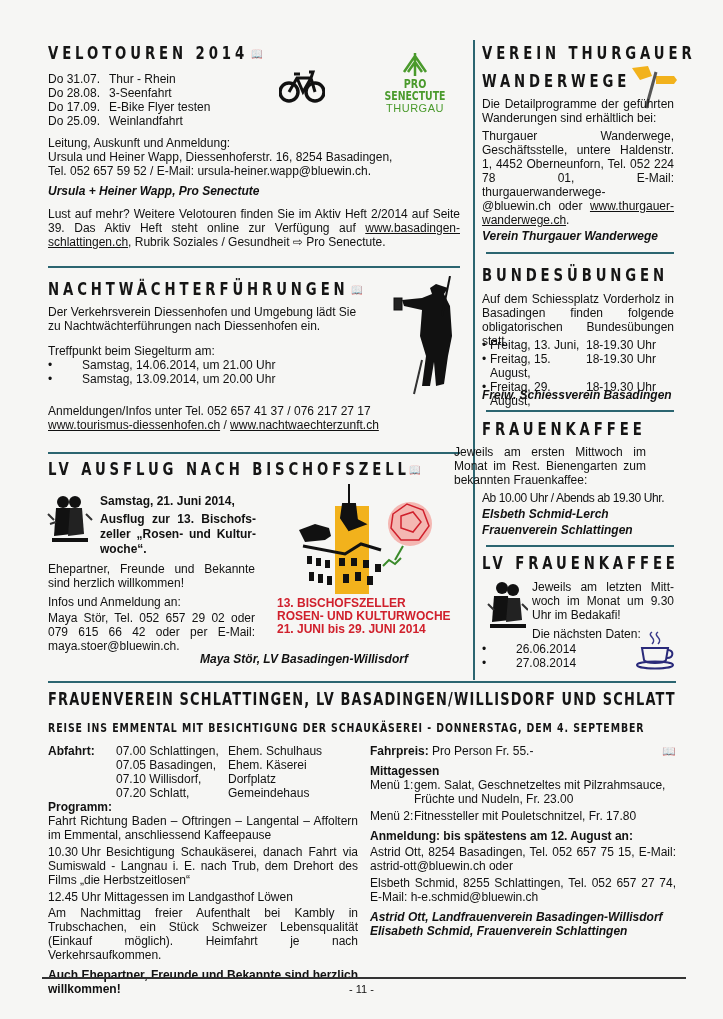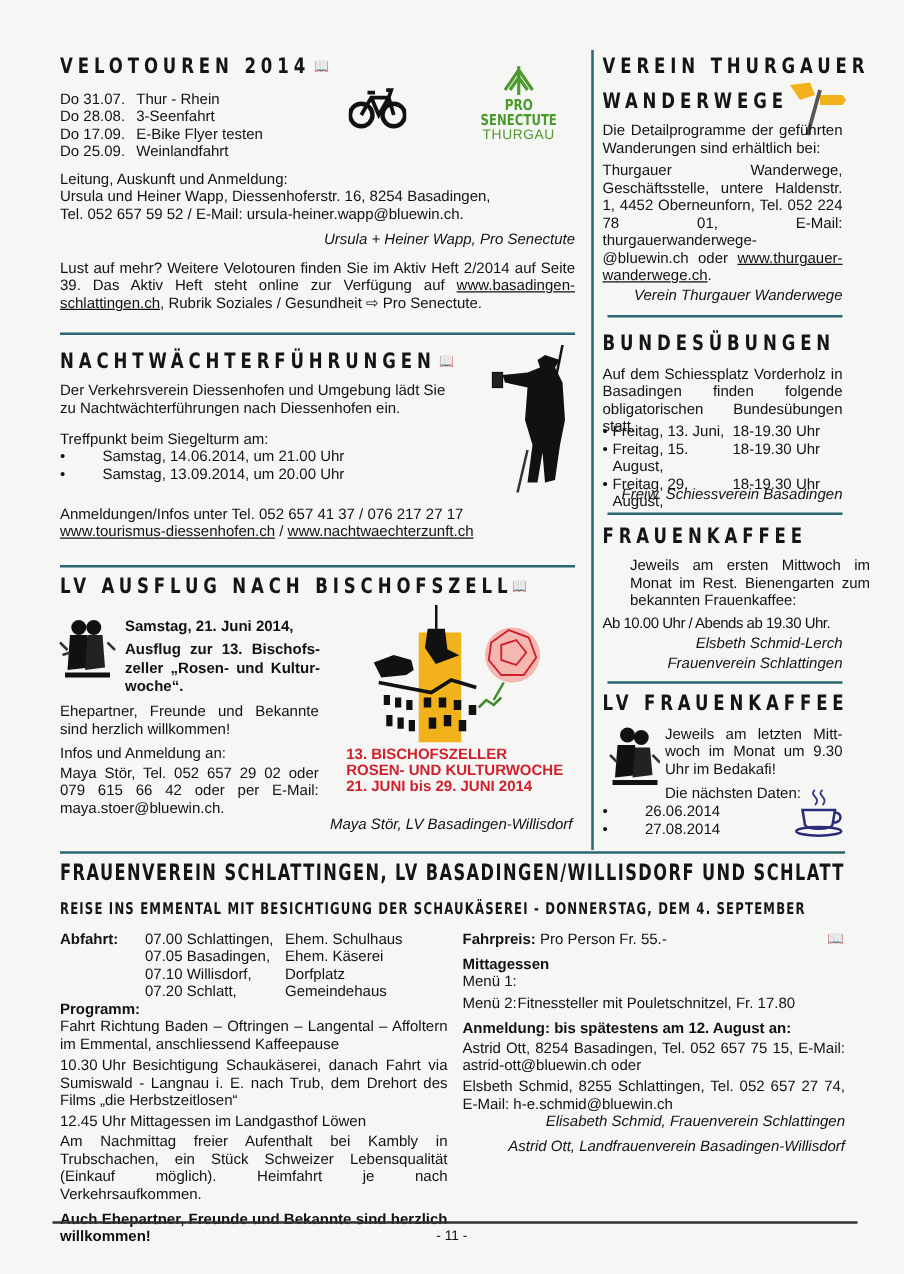--- a/index.html
+++ b/index.html
@@ -5,21 +5,21 @@
   * { box-sizing: border-box; margin: 0; padding: 0; }
   html, body { width: 723px; height: 1019px; background: #f6f6f4; overflow: hidden; }
   body { font-family: "Liberation Sans", sans-serif; color: #111; font-size: 12px; line-height: 14px; position: relative; }
   .page { position: absolute; left: 0; top: 0; width: 575px; height: 1019px; }
   .h { font-family: "DejaVu Sans", sans-serif; font-weight: bold; letter-spacing: 5px; font-size: 17px; color: #151515; transform: scaleX(0.78); transform-origin: left center; white-space: nowrap; }
   .h .book { display: inline-block; letter-spacing: 0; font-size: 12px; vertical-align: middle; margin-left: 4px; }
   .abs { position: absolute; }
   .sep { position: absolute; height: 1.5px; background: #2b6570; }
   .vsep { position: absolute; width: 1.5px; background: #2b6570; }
   .just { text-align: justify; }
-  .right { text-align: right; }
+  .right { text-align: left; font-weight: bold; }
   .ital { font-style: italic; }
   .b { font-weight: bold; }
   a, .link { color: #111; text-decoration: underline; }
   .row { display: flex; }
   .bul { display: flex; }
   .bul .dot { width: 18px; }
 </style>
 </head>
 <body>
 
@@ -184,21 +184,21 @@
     <div class="row">
         <span style="width:8px">•</span>
         <span style="width:96px">Freitag, 29. August,</span>
         <span>18-19.30 Uhr</span>
       </div>
   </div>
   <div class="abs right ital" style="left:482px; top:388px; width:192px;">Freiw. Schiessverein Basadingen</div>
   <div class="sep" style="left:486px; top:410px; width:188px;"></div>
 
   <div class="abs h" style="left:482px; top:422px;">FRAUENKAFFEE</div>
-  <div class="abs just" style="left:504px; top:445px; width:192px;">Jeweils am ersten Mittwoch im Monat im Rest. Bienengarten zum bekannten Frauenkaffee:</div>
+  <div class="abs just" style="left:454px; top:445px; width:192px;">Jeweils am ersten Mittwoch im Monat im Rest. Bienengarten zum bekannten Frauenkaffee:</div>
   <div class="abs" style="left:482px; top:491px; width:192px; letter-spacing:-0.4px;">Ab 10.00 Uhr / Abends ab 19.30 Uhr.</div>
   <div class="abs right ital" style="left:482px; top:507px; width:192px;">Elsbeth Schmid-Lerch</div>
   <div class="abs right ital" style="left:482px; top:523px; width:192px;">Frauenverein Schlattingen</div>
   <div class="sep" style="left:486px; top:545px; width:188px;"></div>
 
   <div class="abs h" style="left:482px; top:556px;">LV FRAUENKAFFEE</div>
   <svg class="abs" style="left:486px; top:580px;" width="42" height="52" viewBox="0 0 42 52">
     <circle cx="16" cy="8" r="6" fill="#111"></circle>
       <circle cx="27" cy="10" r="6" fill="#111"></circle>
     <path d="M8 16 L22 16 L24 40 L6 42 Z" fill="#111"></path>
@@ -263,28 +263,29 @@
   </div>
 
   <div class="abs" style="left:370px; top:744px; width:306px;">
     <div class="row" style="justify-content:space-between;">
       <span><span class="b">Fahrpreis:</span> <span>Pro Person Fr. 55.-</span></span>
       <span style="font-size:11px;">📖</span>
     </div>
     <div class="b" style="margin-top:6px;">Mittagessen</div>
     <div class="row">
         <span style="width:44px; flex:none;">Menü 1:</span>
+        <span>gem. Salat, Geschnetzeltes mit Pilzrahmsauce, Früchte und Nudeln, Fr. 23.00</span>
       </div>
     <div class="row" style="margin-top:3px;">
         <span style="width:44px; flex:none;">Menü 2:</span>
         <span>Fitnessteller mit Pouletschnitzel, Fr. 17.80</span>
       </div>
     <div class="b" style="margin-top:6px;">Anmeldung: bis spätestens am 12. August an:</div>
     <div class="just" style="margin-top:2px;">Astrid Ott, 8254 Basadingen, Tel. 052 657 75 15, E-Mail: astrid-ott@bluewin.ch oder</div>
     <div class="just" style="margin-top:3px;">Elsbeth Schmid, 8255 Schlattingen, Tel. 052 657 27 74, E-Mail: h-e.schmid@bluewin.ch</div>
+    <div class="right ital" style="margin-top:6px;">Astrid Ott, Landfrauenverein Basadingen-Willisdorf</div>
     <div class="right ital">Elisabeth Schmid, Frauenverein Schlattingen</div>
-    <div class="right ital" style="margin-top:6px;">Astrid Ott, Landfrauenverein Basadingen-Willisdorf</div>
   </div>
 
   <div class="abs" style="left:42px; top:977px; width:644px; height:1.5px; background:#333;"></div>
   <div class="abs" style="left:0; top:982px; width:723px; text-align:center; font-size:11px;">- 11 -</div>
 
 </div>
 
 </body></html>

